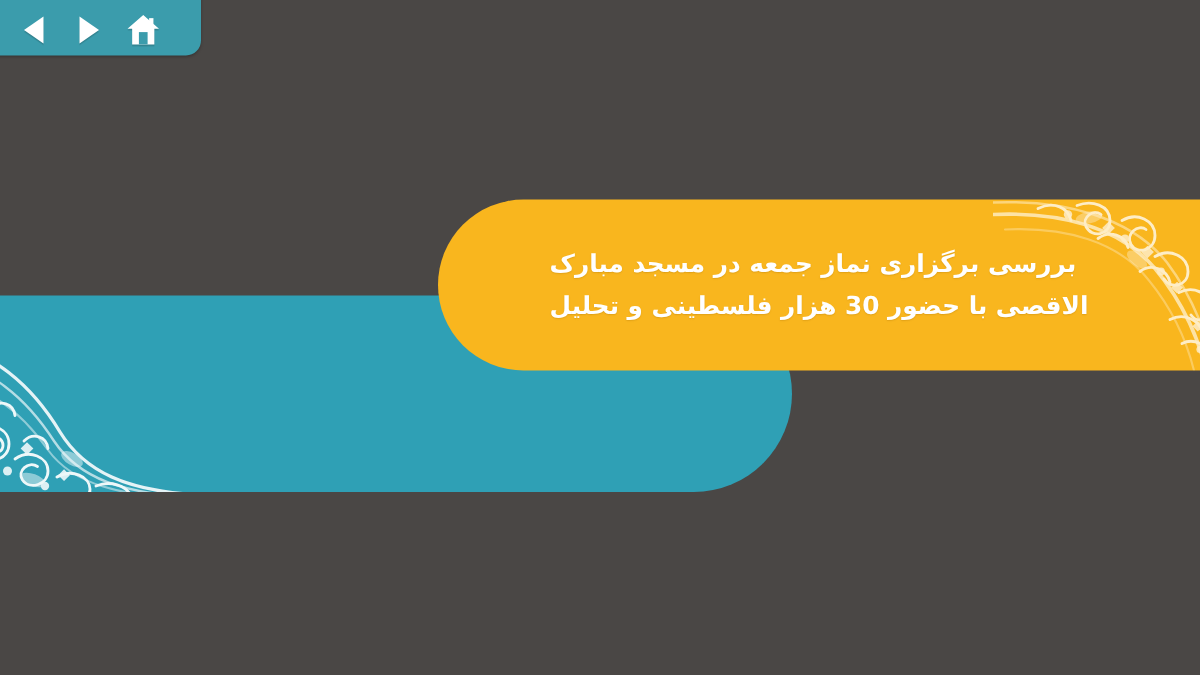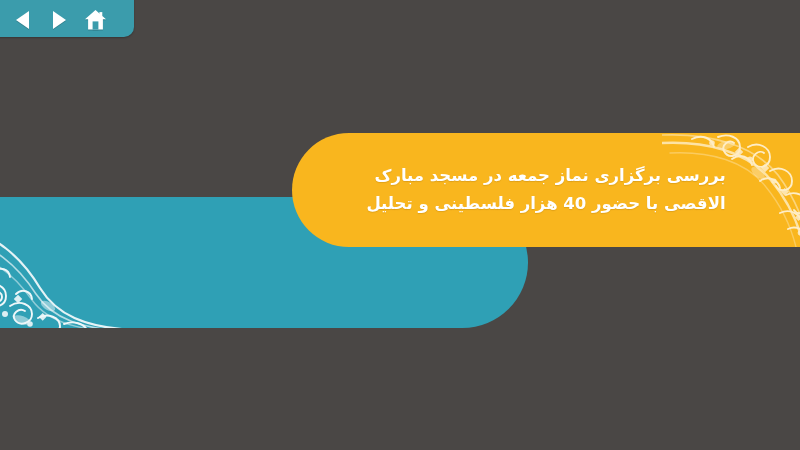--- a/index.html
+++ b/index.html
@@ -102,21 +102,21 @@
     width: 150px;
     height: 114px;
     opacity: .75;
     pointer-events: none;
   }
 
   .banner-title {
     position: relative;
     z-index: 2;
     color: #ffffff;
-    text-align: right;
+    text-align: left;
     direction: rtl;
     font-size: 16.5px;
     line-height: 1.72;
     font-weight: 700;
     letter-spacing: .2px;
     padding: 0 46px 0 34px;
     text-shadow: 0 1px 1px rgba(140,90,0,.22);
     max-width: 500px;
   }
   .banner-title .ln { display: block; white-space: nowrap; }
@@ -223,18 +223,18 @@
           <circle cx="112" cy="48" r="2.6"></circle>
           <circle cx="138" cy="100" r="2.4"></circle>
           <ellipse cx="64" cy="12" rx="9" ry="4" transform="rotate(-12 64 12)" opacity=".5"></ellipse>
           <ellipse cx="96" cy="40" rx="8" ry="4" transform="rotate(40 96 40)" opacity=".5"></ellipse>
         </g>
       </svg>
     </span>
 
     <div class="banner-title">
       <span class="ln">بررسی برگزاری نماز جمعه در مسجد مبارک</span>
-      <span class="ln">الاقصی با حضور 40 هزار فلسطینی و تحلیل</span>
+      <span class="ln">الاقصی با حضور 30 هزار فلسطینی و تحلیل</span>
     </div>
 
   </div>
 
 </div>
 
 </body></html>

